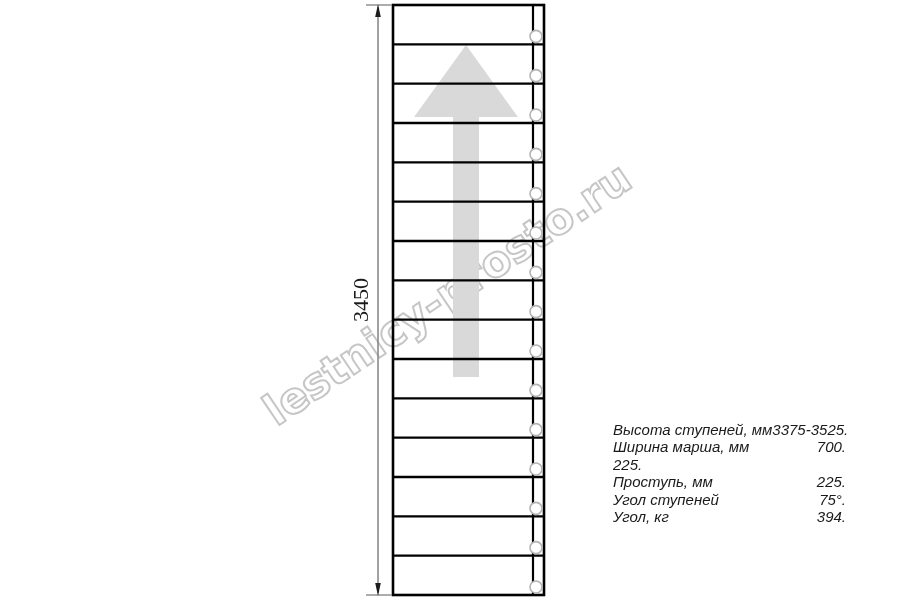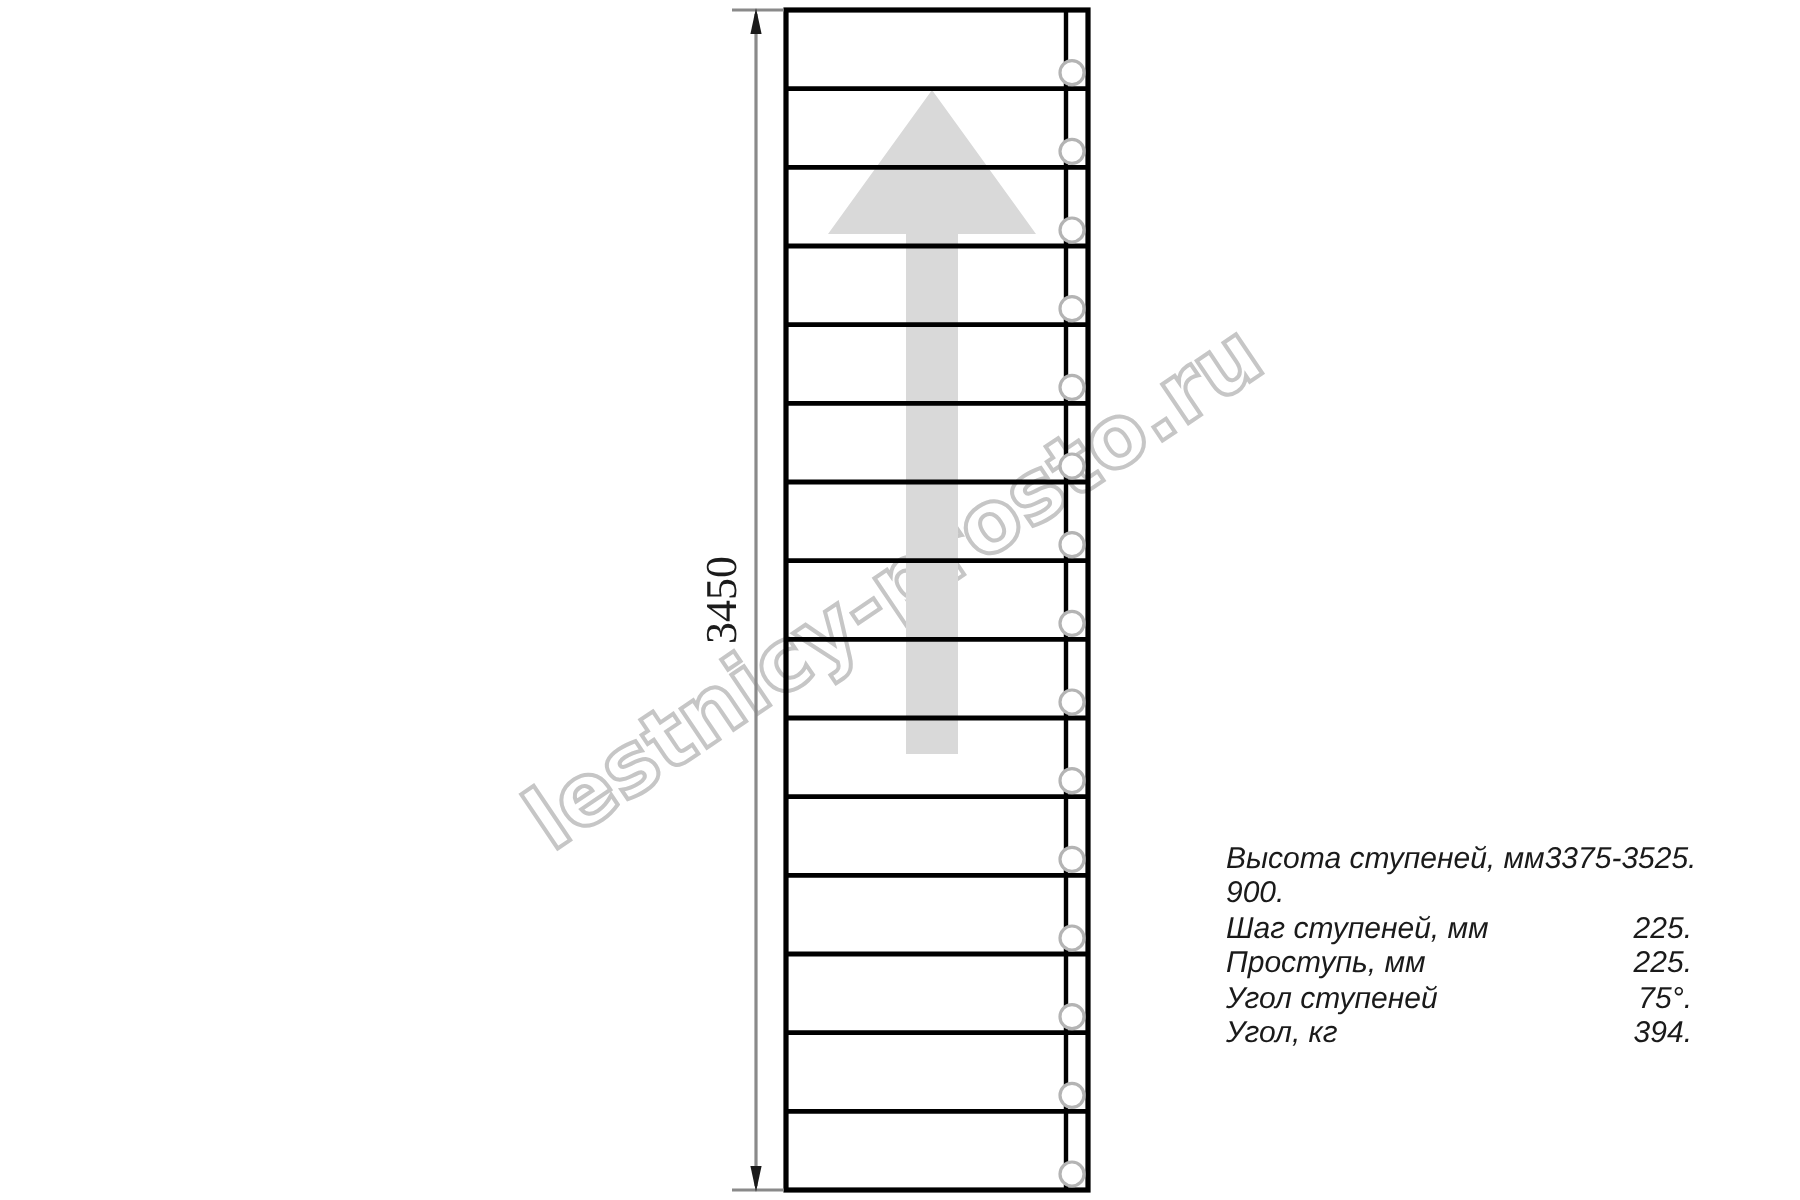--- a/index.html
+++ b/index.html
@@ -110,24 +110,24 @@
       <text class="dim-label" x="368" y="300" text-anchor="middle" transform="rotate(-90 368 300)">3450</text>
     </g>
   </svg>
 
   <div class="specs">
       <div class="spec-row">
         <span class="spec-label">Высота ступеней, мм</span>
         <span class="spec-value">3375-3525.</span>
       </div>
       <div class="spec-row">
-        <span class="spec-value">900.</span>
+        <span class="spec-label">Ширина марша, мм</span>
+        <span class="spec-value">700.</span>
       </div>
       <div class="spec-row">
-        <span class="spec-label">Шаг ступеней, мм</span>
         <span class="spec-value">225.</span>
       </div>
       <div class="spec-row">
         <span class="spec-label">Проступь, мм</span>
         <span class="spec-value">225.</span>
       </div>
       <div class="spec-row">
         <span class="spec-label">Угол ступеней</span>
         <span class="spec-value">75°.</span>
       </div>

